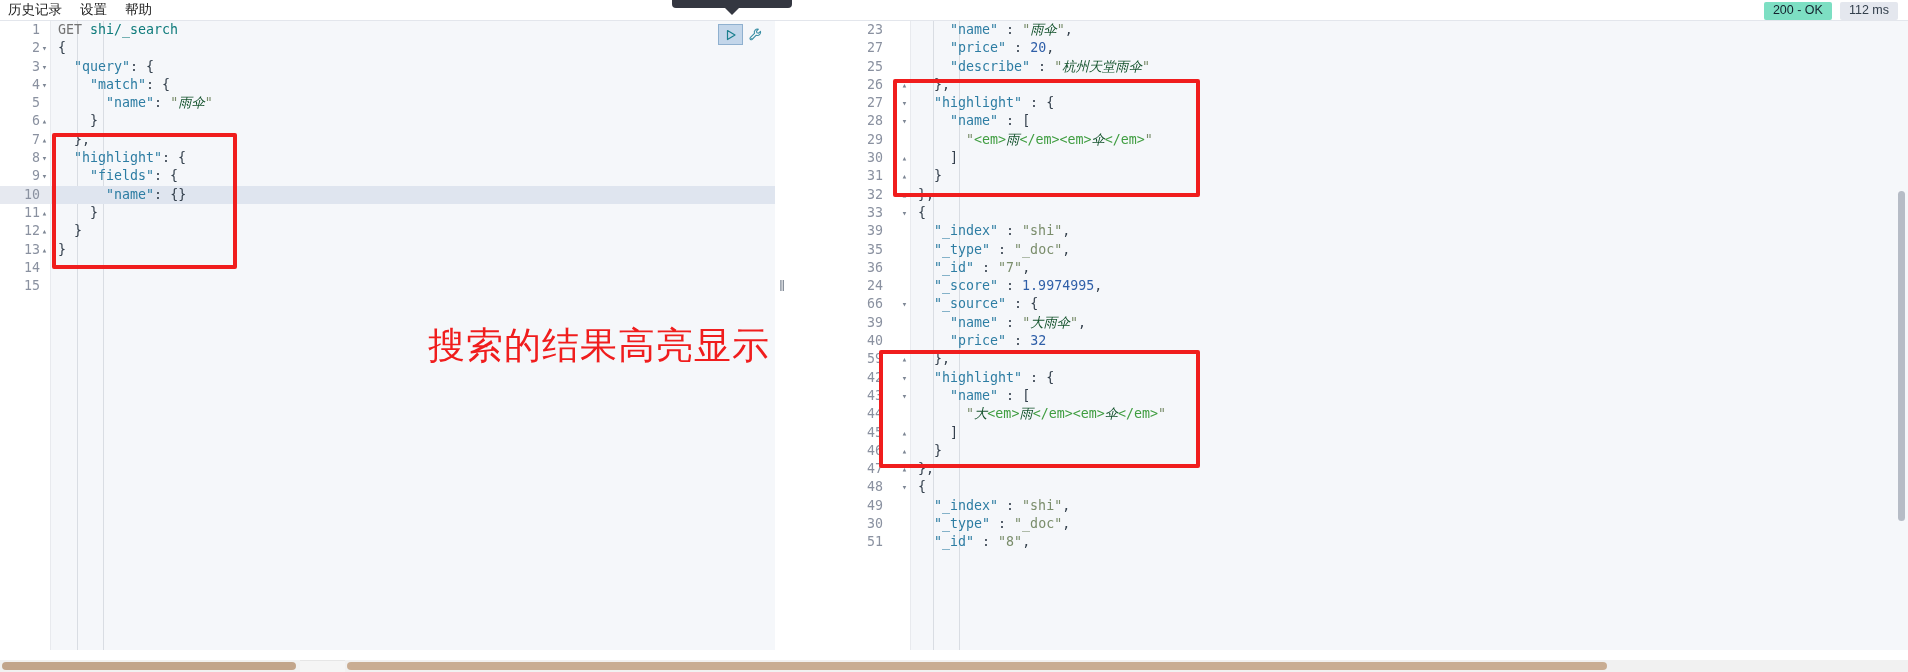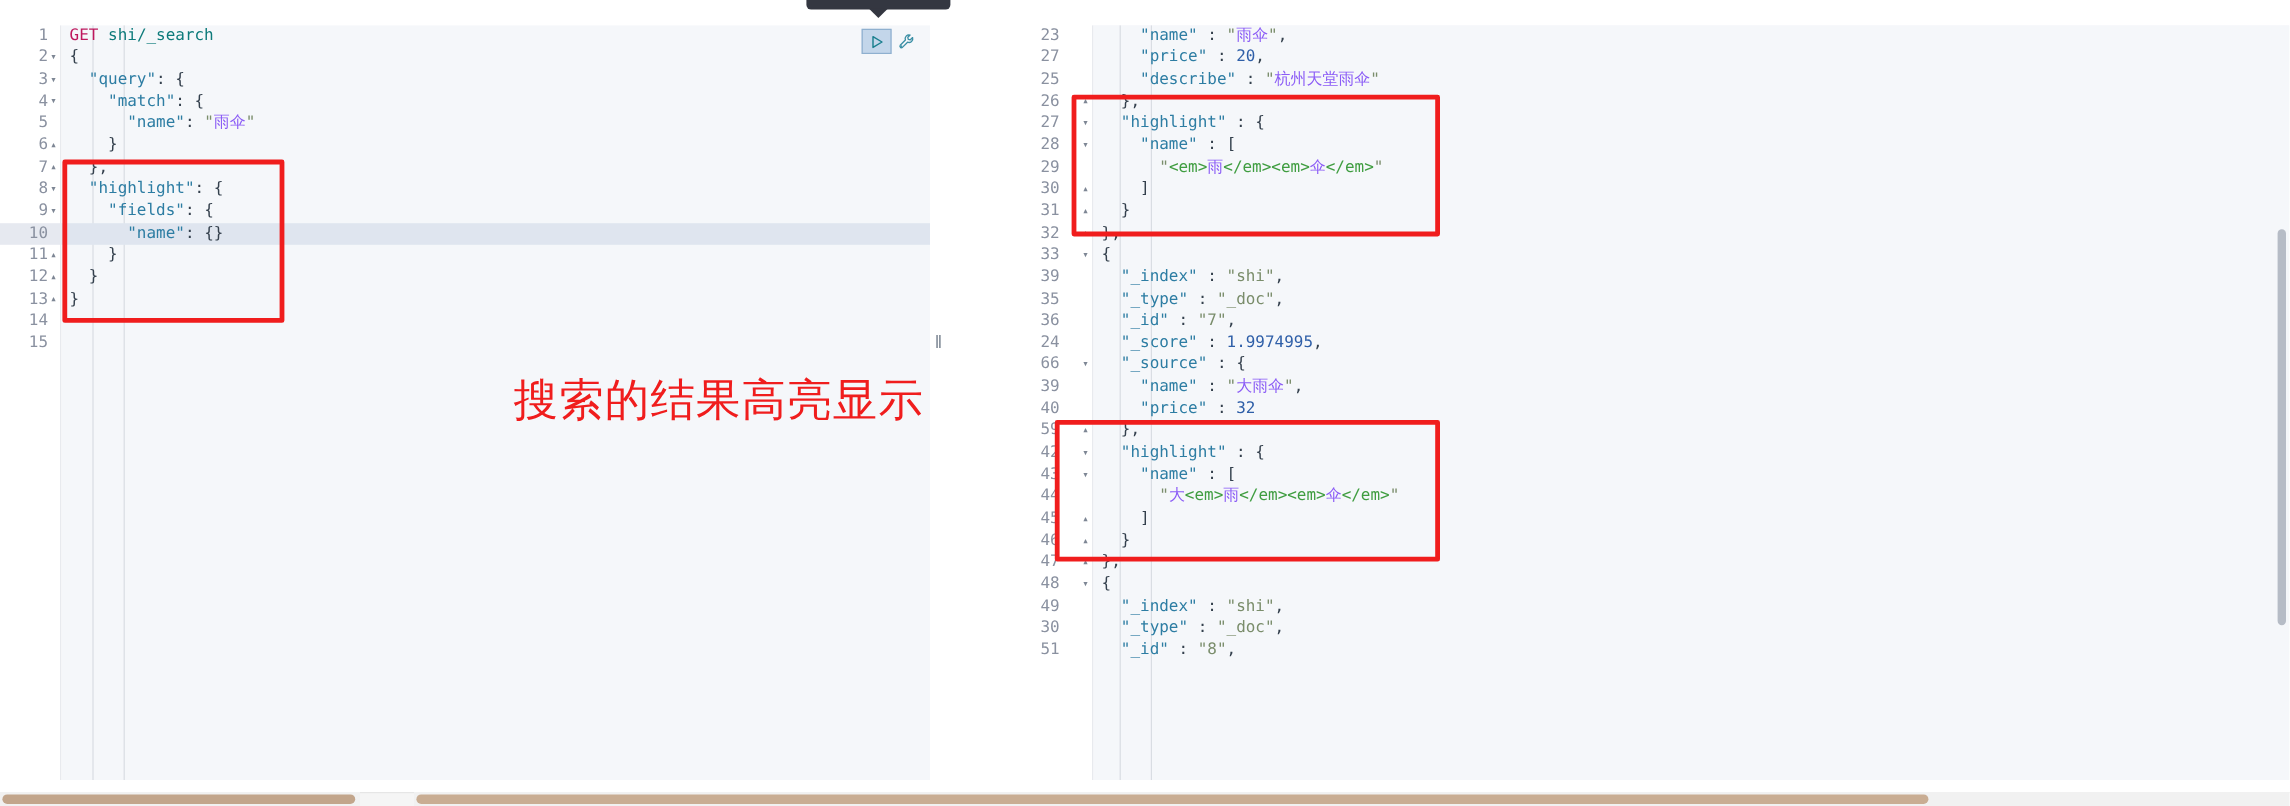--- a/index.html
+++ b/index.html
@@ -144,27 +144,27 @@
     color: #7d8694;
     font-size: 9px;
     line-height: 18.3px;
   }
   .code-text {
     padding-left: 7px;
     color: #2a3f55;
   }
 
   
-  .tk-method { color: #be185d; }
+  .tk-method { color: #737373; }
   .tk-url    { color: #0e7b7b; }
   .tk-key    { color: #2d7da3; }
   .tk-str    { color: #7a8d6b; }
   .tk-num    { color: #2f5fa8; }
   .tk-punc   { color: #34404d; }
-  .tk-cn     { color: #8b5cf6; }
+  .tk-cn     { color: #14532d; font-style: italic; }
   .tk-em     { color: #3f9d40; }
 
   
   .guide {
     position: absolute;
     top: 0; bottom: 0;
     width: 1px;
     background: #d9dde3;
   }
 
@@ -186,21 +186,21 @@
     position: absolute;
     border: 4px solid #f01d1d;
     border-radius: 2px;
     pointer-events: none;
     z-index: 30;
   }
 
   
   .annotation {
     position: absolute;
-    left: 428px; top: 288px;
+    left: 428px; top: 300px;
     font-size: 37px;
     color: #f01d1d;
     font-family: "DejaVu Sans", sans-serif;
     white-space: nowrap;
     letter-spacing: 1px;
     z-index: 31;
   }
 
   
   .actions {
@@ -276,20 +276,30 @@
     border-top: 1px solid #e6e6e6;
   }
 </style>
 </head>
 <body>
 
 <div class="app">
 
   <div class="tooltip-nub"></div>
 
+  <div class="topbar">
+    <div class="menu-item">历史记录</div>
+    <div class="menu-item">设置</div>
+    <div class="menu-item">帮助</div>
+
+    <div class="status-wrap">
+      <div class="status-ok">200 - OK</div>
+      <div class="status-time">112 ms</div>
+    </div>
+  </div>
 
   <div class="panes">
 
     <div class="pane pane-left">
       <div class="code-area code-left">
         <div class="guide" style="left:26px;"></div>
         <div class="guide" style="left:52px;"></div>
         <div id="req-body">
             <div class="row"><span class="code-text" style="position: relative;"><span class="tk-method">GET</span> <span class="tk-url">shi/_search</span></span></div>
             <div class="row"><span class="code-text" style="position: relative;"><span class="tk-punc">{</span></span></div>

